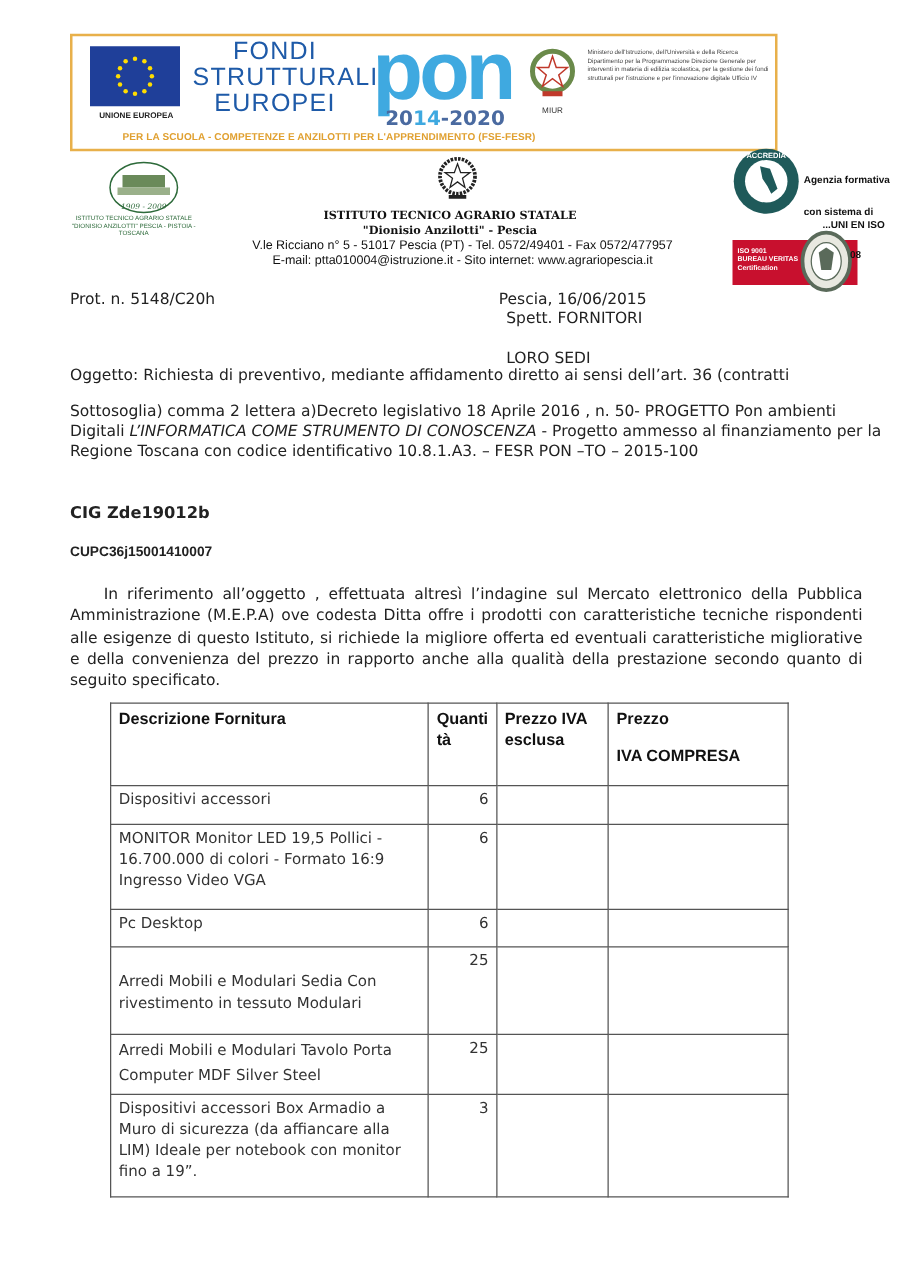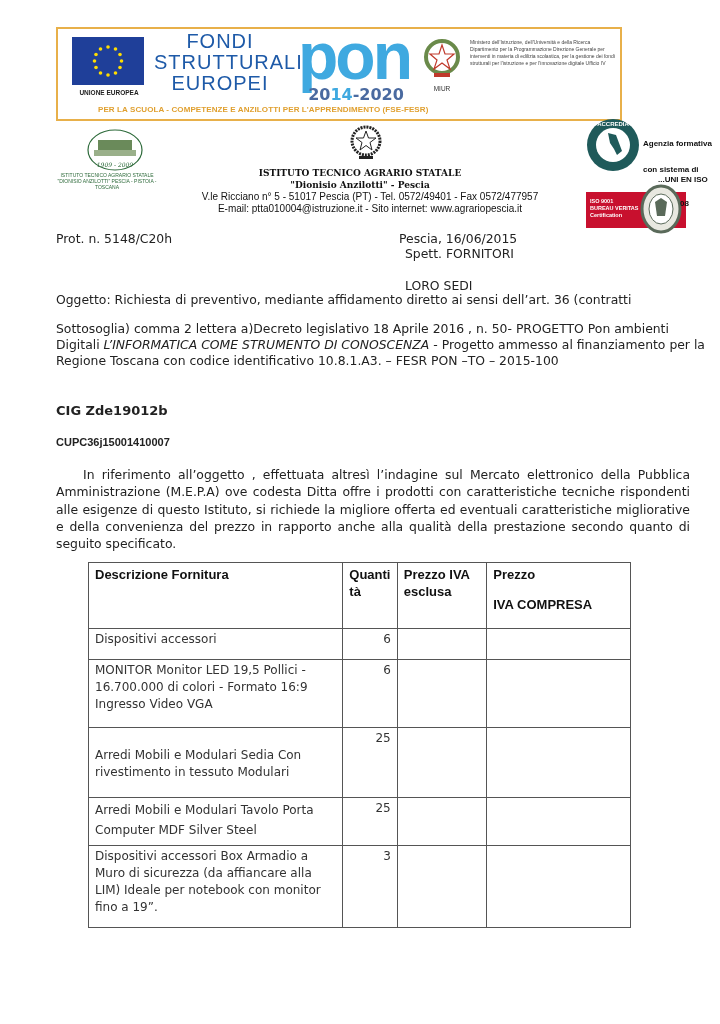--- a/index.html
+++ b/index.html
@@ -184,20 +184,26 @@
     <td class="qty">6</td>
     <td></td>
     <td></td>
   </tr>
   <tr style="height:68px;">
     <td>MONITOR Monitor LED 19,5 Pollici - 16.700.000 di colori - Formato 16:9 Ingresso Video VGA</td>
     <td class="qty">6</td>
     <td></td>
     <td></td>
   </tr>
+  <tr style="height:30px;">
+    <td>Pc Desktop</td>
+    <td class="qty">6</td>
+    <td></td>
+    <td></td>
+  </tr>
   <tr style="height:70px;">
     <td style="vertical-align:bottom; padding-bottom:16px;">Arredi Mobili e Modulari Sedia Con rivestimento in tessuto Modulari</td>
     <td class="qty">25</td>
     <td></td>
     <td></td>
   </tr>
   <tr style="height:48px;">
     <td style="line-height:20px;margin-left:46px;">Arredi Mobili e Modulari Tavolo Porta Computer MDF Silver Steel</td>
     <td class="qty">25</td>
     <td></td>

